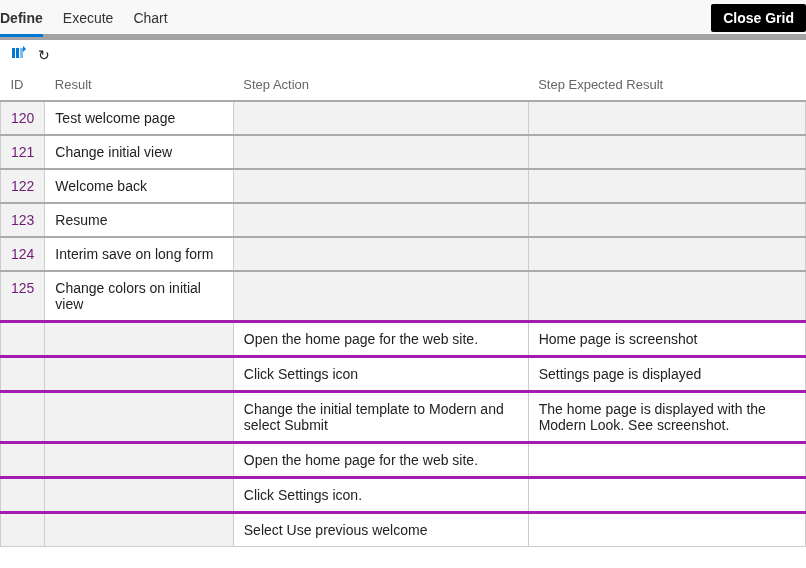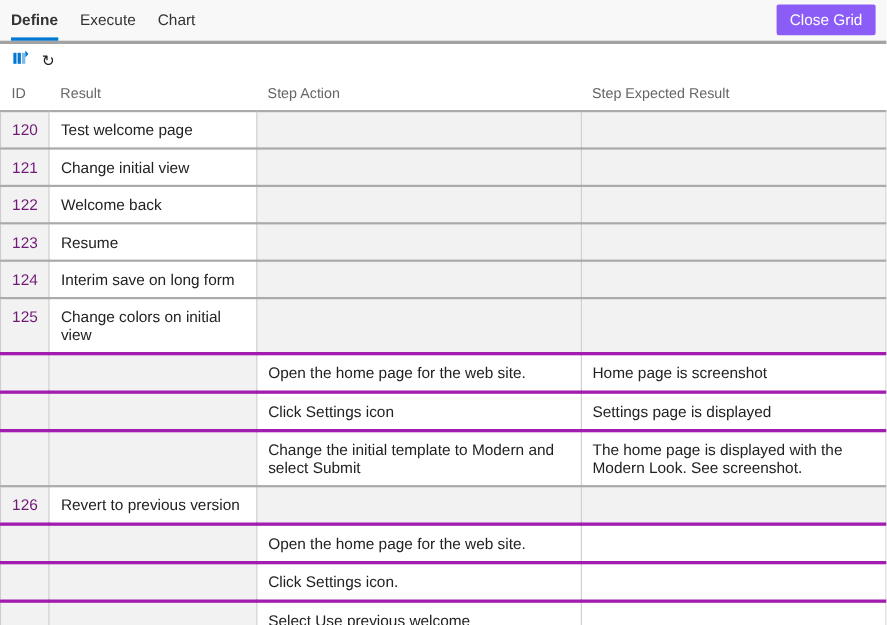--- a/index.html
+++ b/index.html
@@ -8,47 +8,47 @@
       font-size: 14px;
       color: #333;
       background: #fff;
       width: 806px;
     }
     .toolbar {
       display: flex;
       justify-content: space-between;
       align-items: flex-start;
       background: #f8f8f8;
-      border-bottom: 3px solid #a3a3a3;
-      padding: 0 10px;
+      border-bottom: 6px solid #a3a3a3;
+      padding: 0 0;
       height: 40px;
     }
     .tabs {
       display: flex;
       gap: 20px;
       padding-top: 10px;
     }
     .tab {
       font-size: 14px;
       color: #333;
       cursor: pointer;
       padding-bottom: 8px;
       border-bottom: 3px solid transparent;
     }
     .tab.active {
       font-weight: 600;
       border-bottom: 3px solid #0078d4;
     }
     .close-btn {
-      background: #8b5cf6;
+      background: #000000;
       color: #fff;
       border: none;
       padding: 6px 12px;
       font-size: 14px;
-      font-weight: 400;
+      font-weight: 700;
       cursor: pointer;
       margin-top: 4px;
       border-radius: 2px;
     }
     .icon-bar {
       padding: 6px 12px;
       display: flex;
       gap: 12px;
       align-items: center;
     }
@@ -176,26 +176,20 @@
         <td class="blank-cell col-title"></td>
         <td class="col-action">Click Settings icon</td>
         <td class="col-expected">Settings page is displayed</td>
       </tr>
       <tr class="step-row">
         <td class="blank-cell col-id"></td>
         <td class="blank-cell col-title"></td>
         <td class="col-action">Change the initial template to Modern and select Submit</td>
         <td class="col-expected">The home page is displayed with the Modern Look. See screenshot.</td>
       </tr>
-      <tr>
-        <td class="id-cell col-id">126</td>
-        <td class="col-title">Revert to previous version</td>
-        <td class="disabled-cell col-action"></td>
-        <td class="disabled-cell col-expected"></td>
-      </tr>
       <tr class="step-row">
         <td class="blank-cell col-id"></td>
         <td class="blank-cell col-title"></td>
         <td class="col-action">Open the home page for the web site.</td>
         <td class="col-expected"></td>
       </tr>
       <tr class="step-row">
         <td class="blank-cell col-id"></td>
         <td class="blank-cell col-title"></td>
         <td class="col-action">Click Settings icon.</td>

